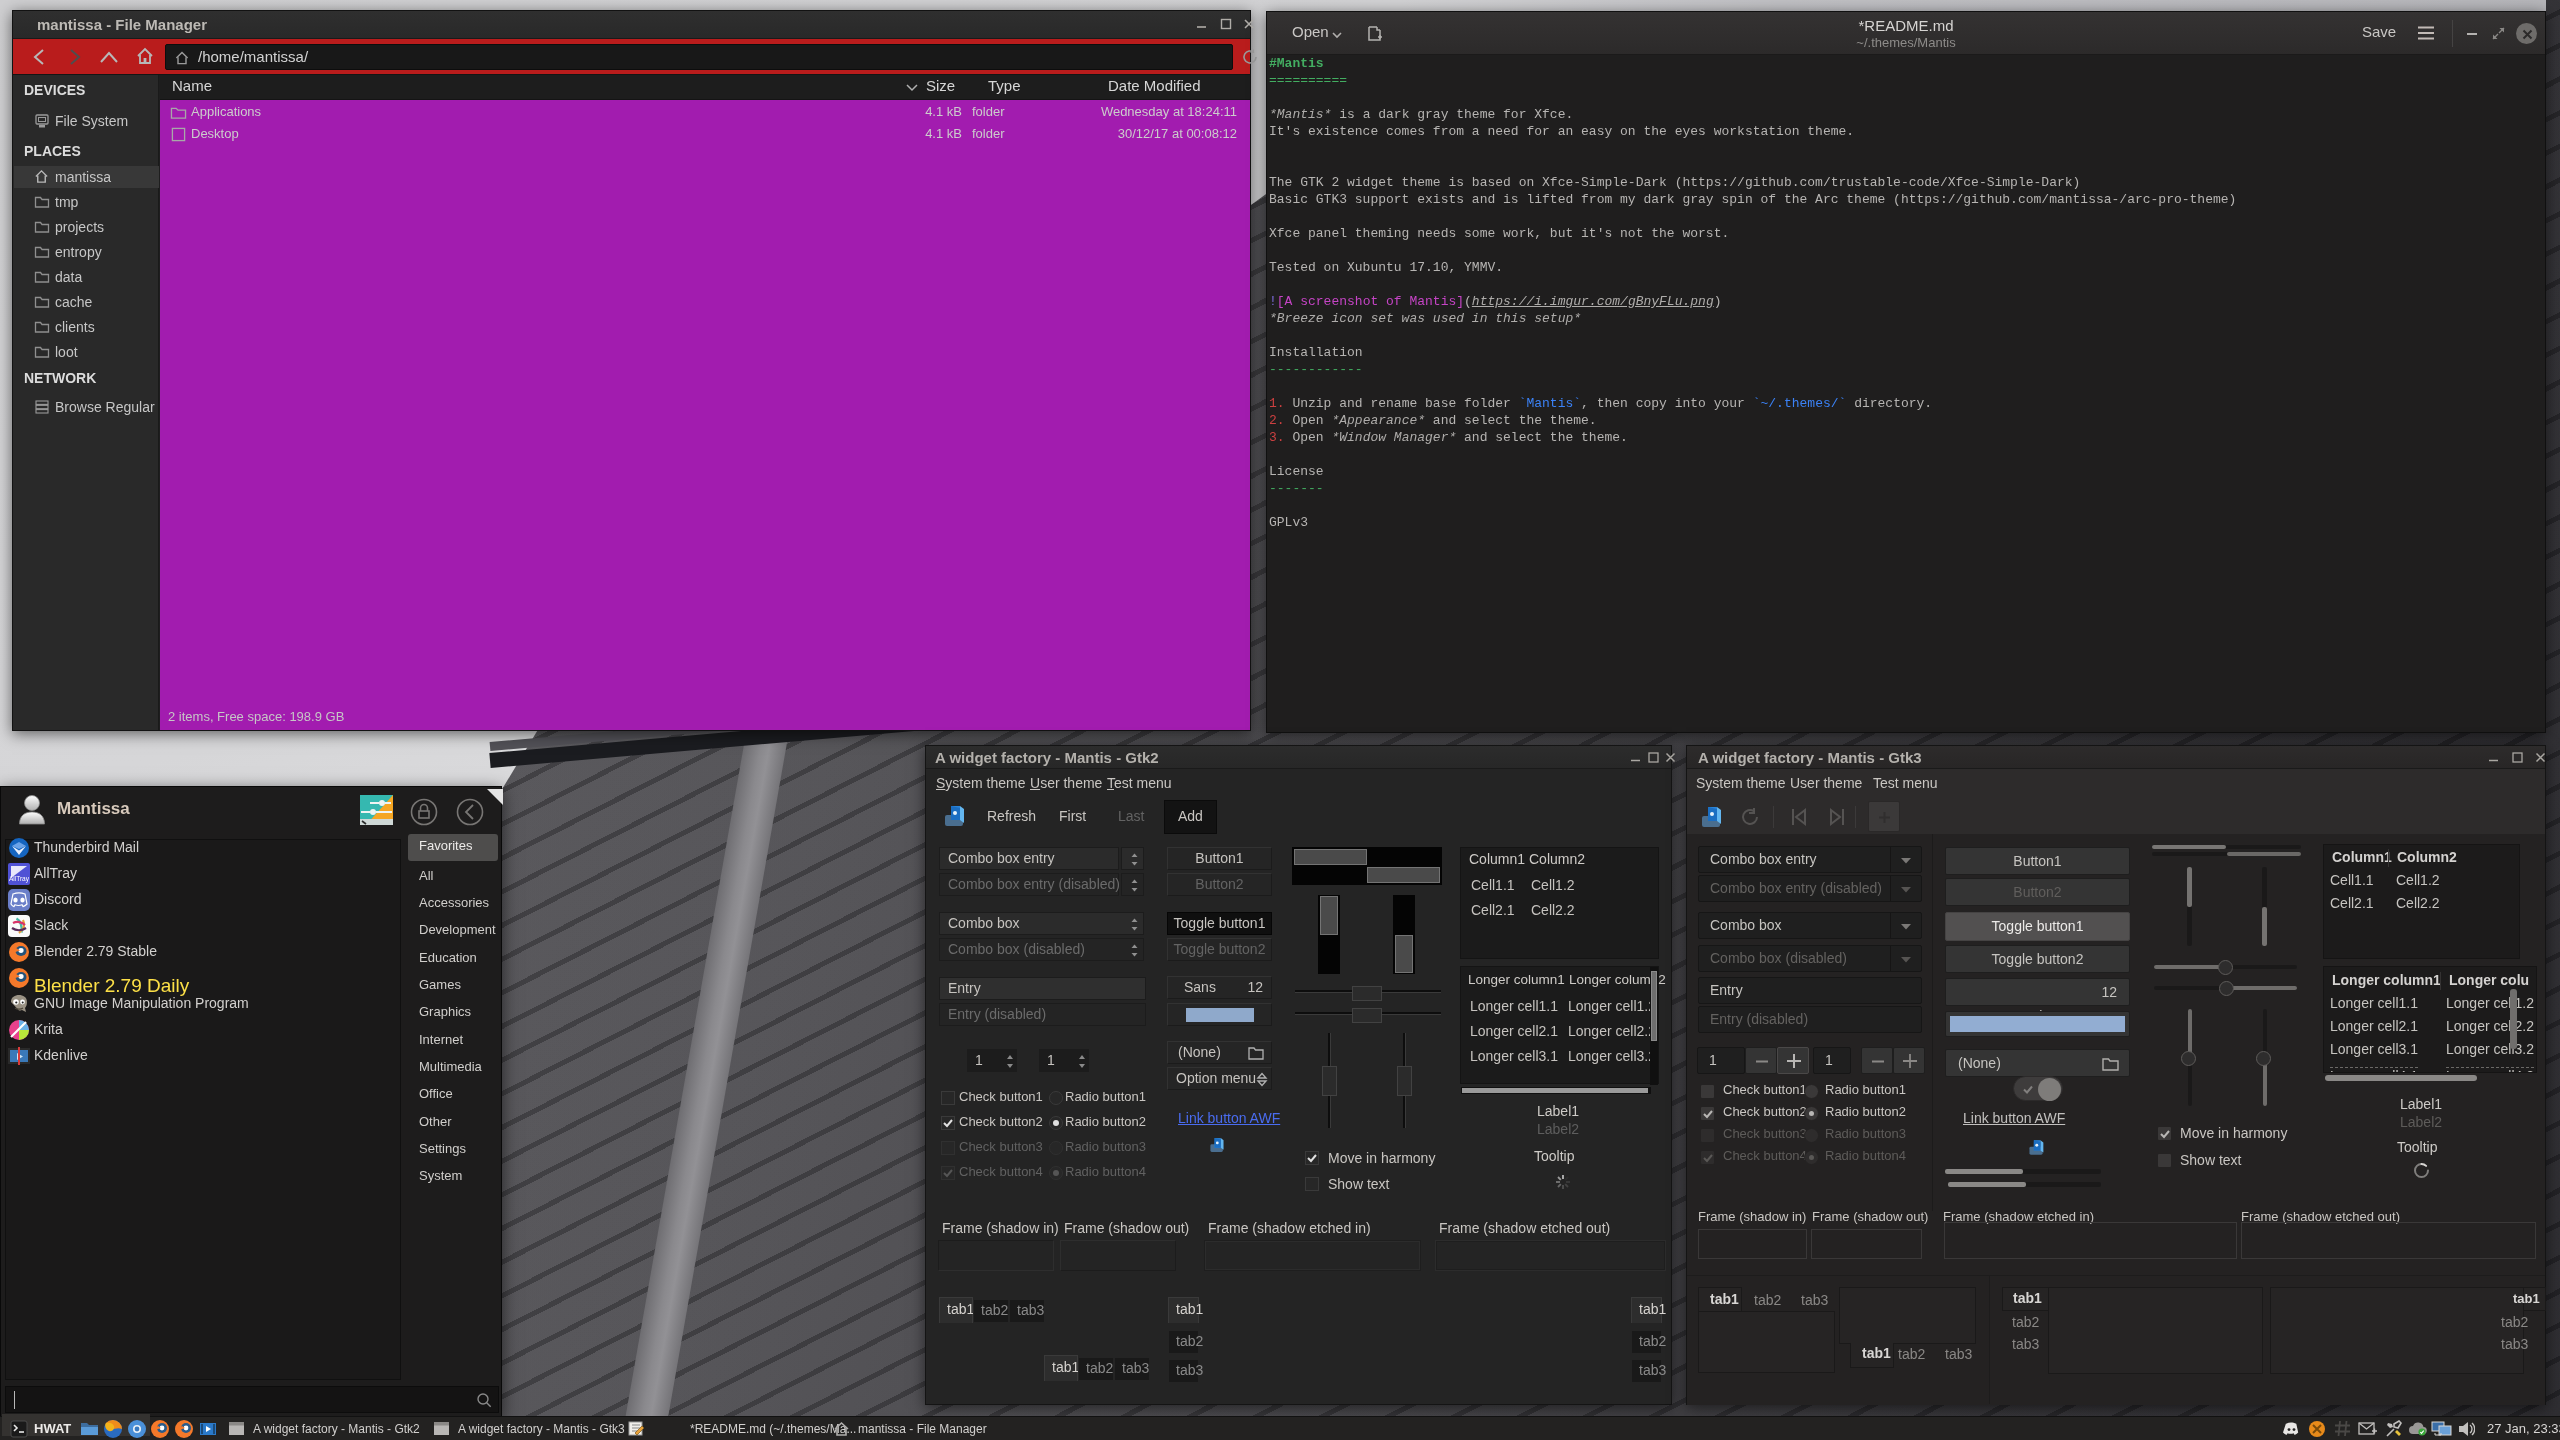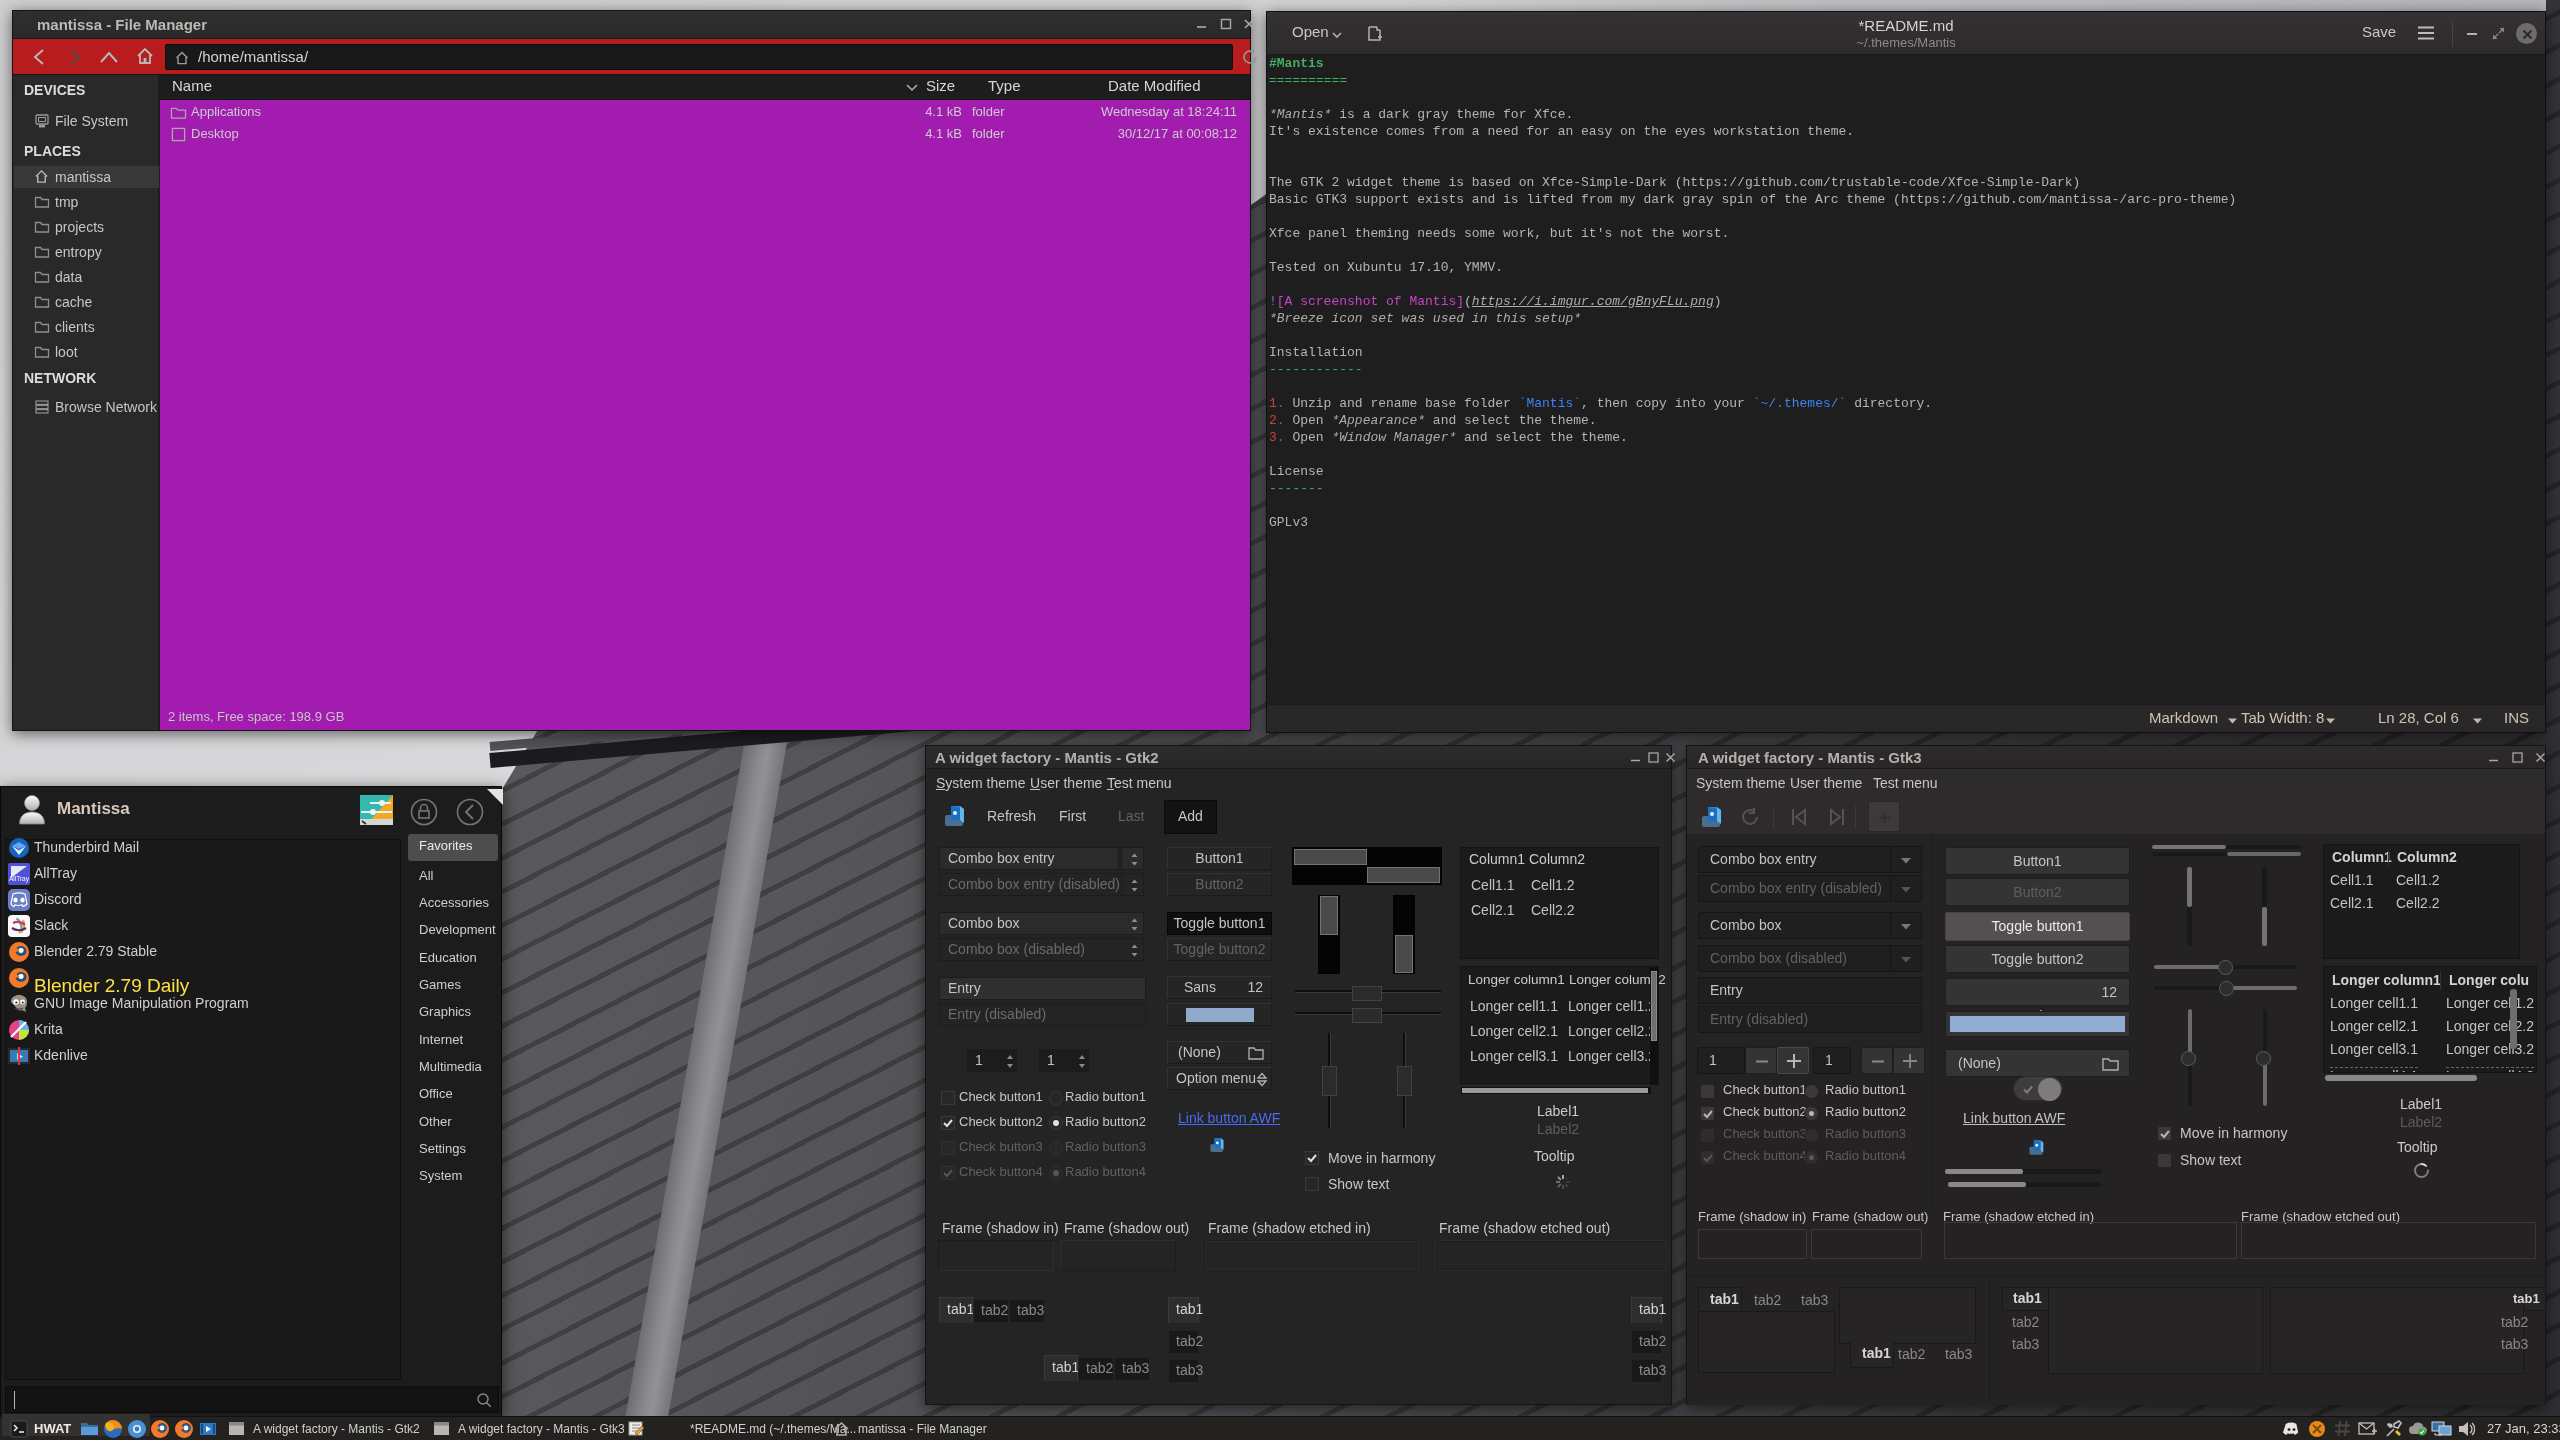--- a/index.html
+++ b/index.html
@@ -143,21 +143,21 @@
       </svg>
   <svg class="abs sf" style="left:21px;top:269px;">
         <use href="#fo"></use>
       </svg>
   <span class="srow shead" style="left:11px;top:291px;">NETWORK</span>
   <svg class="abs" style="left:21px;top:324px;" width="16" height="16" viewBox="0 0 16 16">
         <rect x="2" y="2" width="12" height="3.4" fill="none" stroke="#9a9a9a" stroke-width="1.1"></rect>
         <rect x="2" y="6.3" width="12" height="3.4" fill="none" stroke="#9a9a9a" stroke-width="1.1"></rect>
         <rect x="2" y="10.6" width="12" height="3.4" fill="none" stroke="#9a9a9a" stroke-width="1.1"></rect>
       </svg>
-  <span class="srow" style="left:42px;top:320px;">Browse Network</span>
+  <span class="srow" style="left:42px;top:320px;">Browse Regular</span>
  </div>
  <svg width="0" height="0" style="position:absolute;">
       <defs>
         <g id="fo">
           <path d="M1.5 3.5h5l1.5 2h6.5v7.5h-13z" fill="none" stroke="#8f8f8f" stroke-width="1.3"></path>
         </g>
       </defs>
     </svg>
  <div id="fmmain">
   <div class="abs" style="left:0;top:0;width:1090px;height:25px;background:#1d1d1d;border-bottom:1px solid #141414;">
@@ -242,35 +242,20 @@
 <span class="grn">------------</span>
 
 <span class="red">1.</span> Unzip and rename base folder <span class="teal">`Mantis`</span>, then copy into your <span class="teal">`~/.themes/`</span> directory.
 <span class="red">2.</span> Open <span class="dimi">*Appearance*</span> and select the theme.
 <span class="red">3.</span> Open <span class="dimi">*Window Manager*</span> and select the theme.
 
 License
 <span class="grn">-------</span>
 
 GPLv3</pre>
- <div id="edstatus">
-  <span class="abs" style="left:882px;top:4px;">Markdown</span>
-  <svg class="abs" style="left:960px;top:12px;" width="11" height="8" viewBox="0 0 11 8">
-        <path d="M1 1.5l4.5 5L10 1.5z" fill="#c4b8a6"></path>
-      </svg>
-  <span class="abs" style="left:974px;top:4px;">Tab Width: 8</span>
-  <svg class="abs" style="left:1058px;top:12px;" width="11" height="8" viewBox="0 0 11 8">
-        <path d="M1 1.5l4.5 5L10 1.5z" fill="#c4b8a6"></path>
-      </svg>
-  <span class="abs" style="left:1111px;top:4px;">Ln 28, Col 6</span>
-  <svg class="abs" style="left:1205px;top:12px;" width="11" height="8" viewBox="0 0 11 8">
-        <path d="M1 1.5l4.5 5L10 1.5z" fill="#c4b8a6"></path>
-      </svg>
-  <span class="abs" style="left:1237px;top:4px;">INS</span>
- </div>
 </div>
 
 <div id="menu">
 <svg class="abs" style="left:17px;top:7px;" width="28" height="32" viewBox="0 0 28 32">
       <defs>
         <linearGradient id="av" x1="0" y1="0" x2="0" y2="1">
           <stop offset="0" stop-color="#fdfdfd"></stop>
           <stop offset="1" stop-color="#b0b0b0"></stop>
         </linearGradient>
       </defs>

